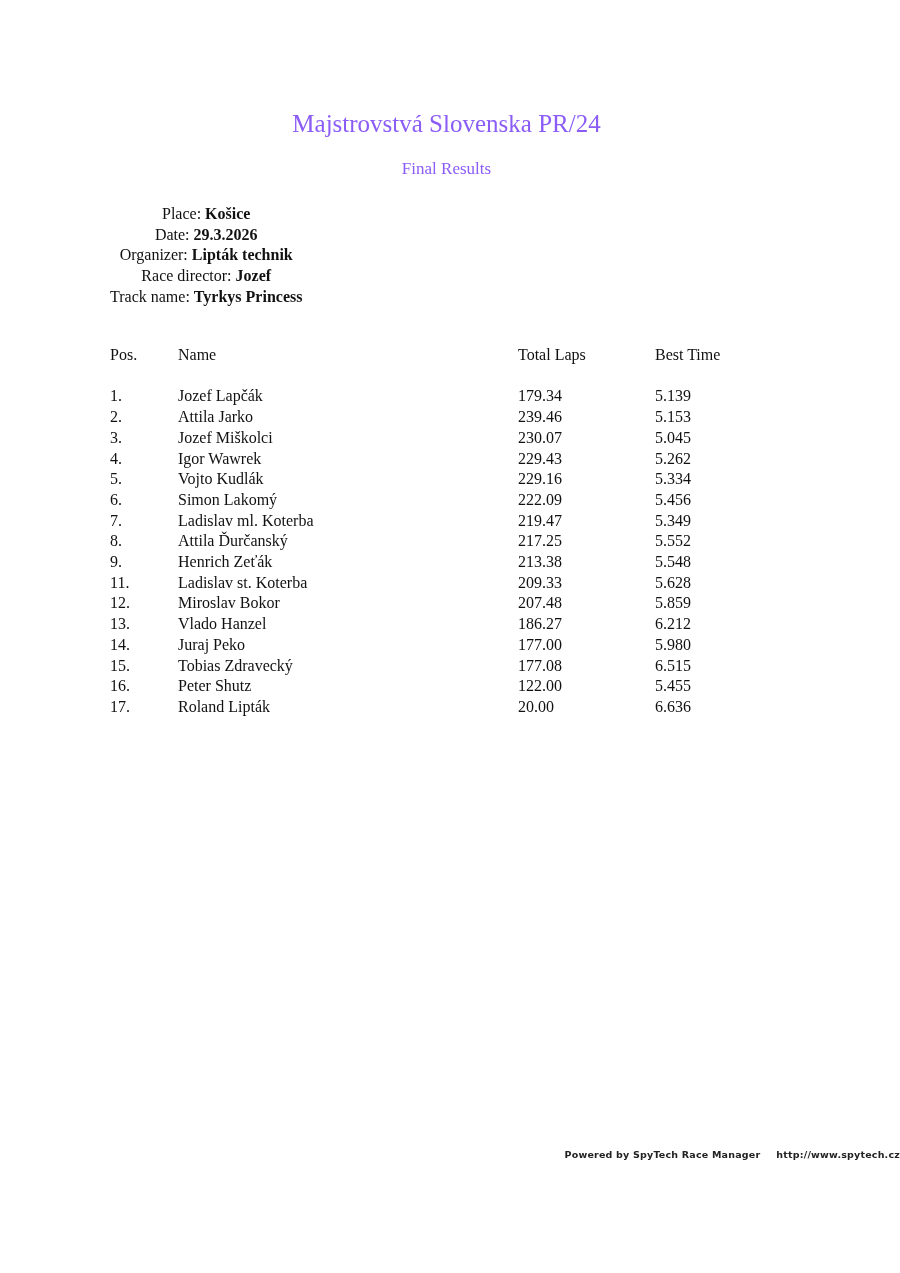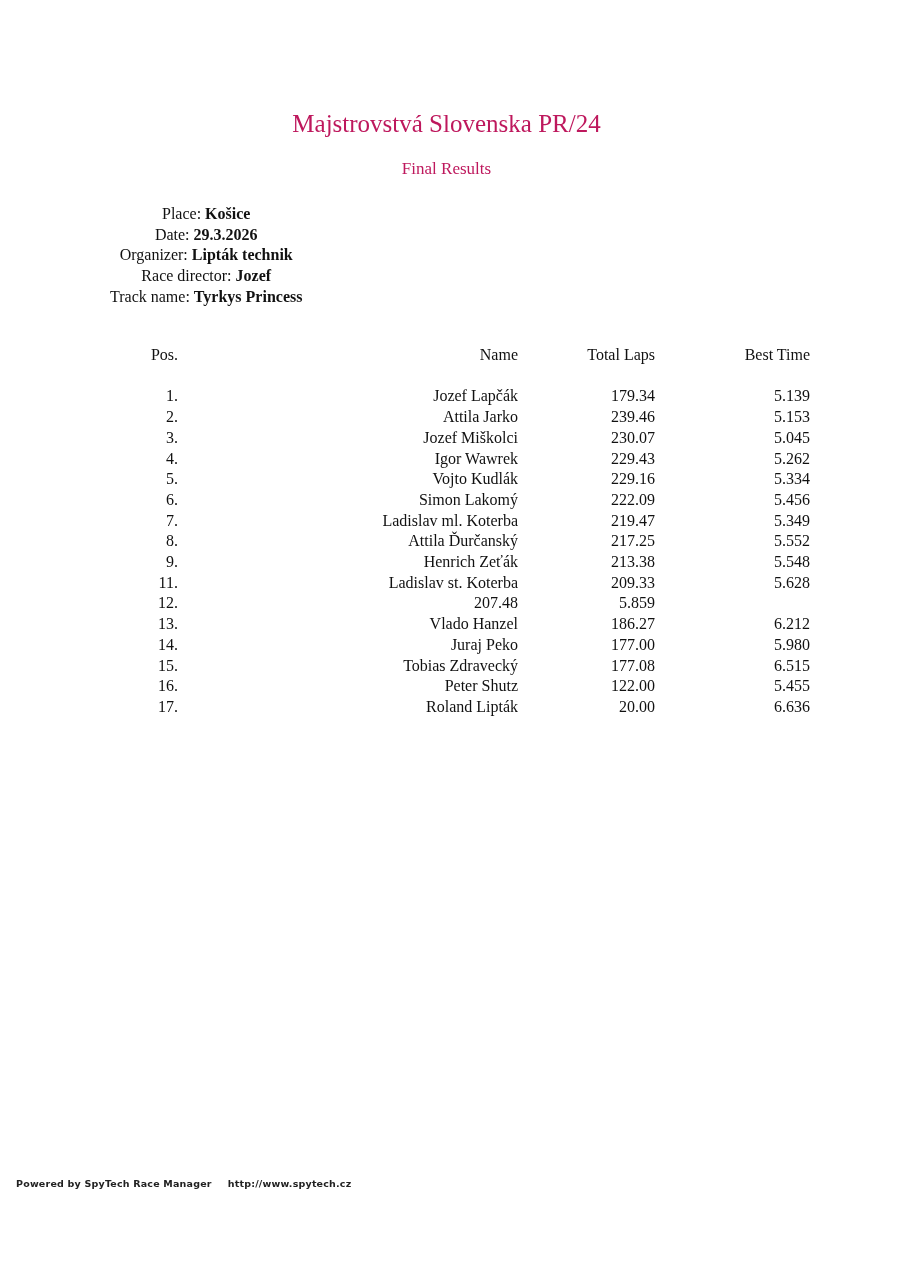--- a/index.html
+++ b/index.html
@@ -15,21 +15,21 @@
     font-family: "Liberation Serif", "DejaVu Serif", serif;
     color: #111111;
     overflow: hidden;
   }
   .title-block {
     position: absolute;
     top: 110px;
     left: 0;
     right: 7px;
     text-align: center;
-    color: #be185d;
+    color: #8b5cf6;
   }
   .page-title {
     font-size: 25px;
     line-height: 28px;
     font-weight: normal;
     margin: 0;
   }
   .page-subtitle {
     font-size: 17px;
     line-height: 22px;
@@ -55,40 +55,38 @@
     top: 345px;
     left: 110px;
     width: 700px;
     font-size: 16px;
   }
   .t-row {
     display: grid;
     grid-template-columns: 68px 340px 137px auto;
     line-height: 20.7px;
     white-space: nowrap;
-    text-align: right;
   }
   .t-head .t-cell {
     font-weight: normal;
   }
   .head-gap {
     height: 20.7px;
   }
   .footer {
     position: absolute;
     top: 1149px;
-    left: 16px;
+    left: 7px;
     right: 0;
-    text-align: left;
+    text-align: right;
     font-family: "DejaVu Sans", "Liberation Sans", sans-serif;
     font-size: 9.5px;
     font-weight: bold;
     color: #222222;
     letter-spacing: 0.2px;
-    margin-top: 29px;
   }
   .footer .gap {
     display: inline-block;
     width: 16px;
   }
 </style>
 </head>
 <body>
 
 <div class="page">
@@ -187,20 +185,21 @@
 
         <div class="t-row">
           <div class="t-cell">11.</div>
           <div class="t-cell">Ladislav st. Koterba</div>
           <div class="t-cell">209.33</div>
           <div class="t-cell">5.628</div>
         </div>
 
         <div class="t-row">
           <div class="t-cell">12.</div>
+          <div class="t-cell">Miroslav Bokor</div>
           <div class="t-cell">207.48</div>
           <div class="t-cell">5.859</div>
         </div>
 
         <div class="t-row">
           <div class="t-cell">13.</div>
           <div class="t-cell">Vlado Hanzel</div>
           <div class="t-cell">186.27</div>
           <div class="t-cell">6.212</div>
         </div>

